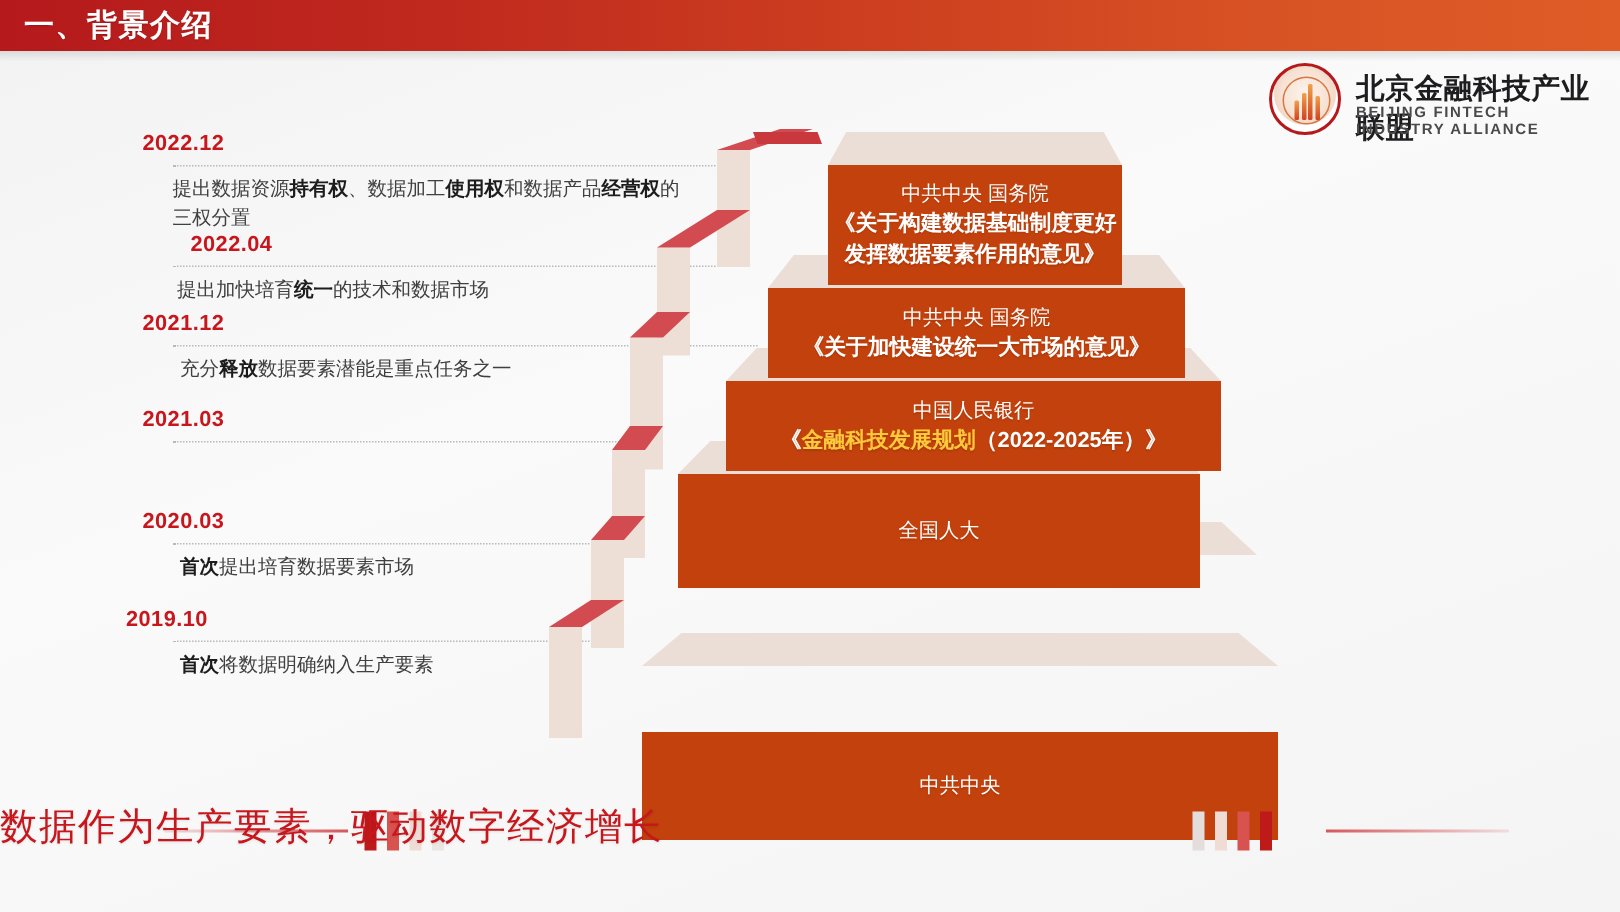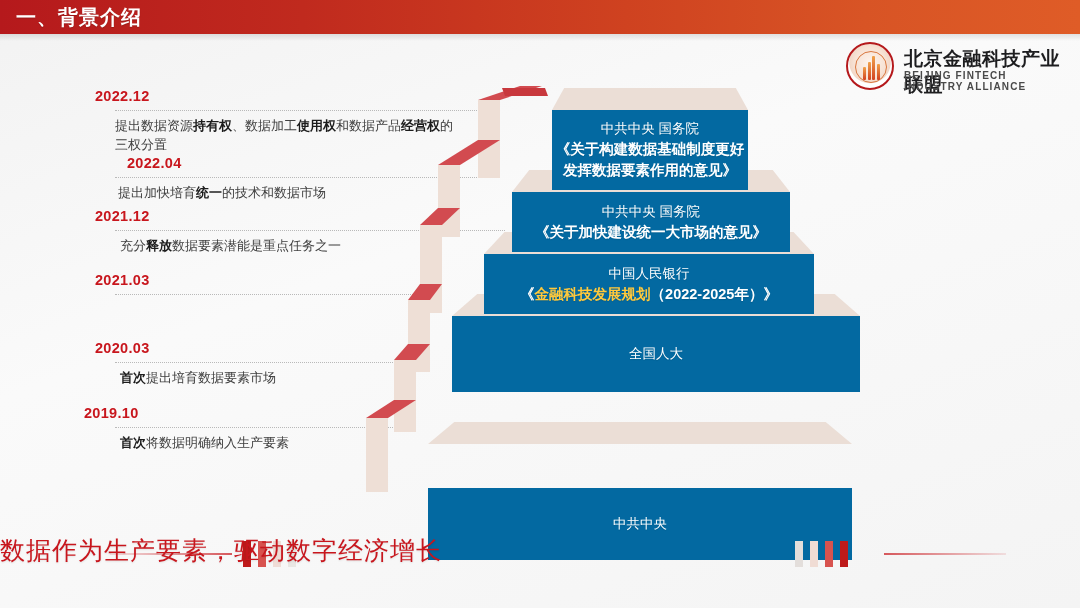--- a/index.html
+++ b/index.html
@@ -74,21 +74,21 @@
 
   
   .step { position:absolute; }
   .step-top {
     position:absolute; left:0; top:0; width:100%; height:22px;
     background:#EBDED6;
     clip-path:polygon(6.2% 0, 93.8% 0, 100% 100%, 0 100%);
   }
   .step-face {
     position:absolute; left:0; top:22px; width:100%;
-    background:#0369a1;
+    background:#c2410c;
     display:flex; flex-direction:column; align-items:center; justify-content:center;
     text-align:center;
   }
   .step-org {
     font-size:13.5px; color:#ffffff; font-weight:400; line-height:20px;
     text-shadow:0 1px 1px rgba(0,0,0,.10);
   }
   .step-doc {
     font-size:14.5px; color:#ffffff; font-weight:700; line-height:21px;
     text-shadow:0 1px 1px rgba(0,0,0,.10);
@@ -174,21 +174,21 @@
 <div id="steps-layer">
     <div class="step" style="left: 428px; top: 422px; width: 424px; height: 94px;">
       <div class="step-top"></div>
       <div class="step-face" style="height: 72px; margin-top: 44px;">
         <div class="step-org">中共中央</div>
       </div>
     </div>
     <div class="step" style="left: 456px; top: 348px; width: 382px; height: 84px;">
       <div class="step-top"></div>
     </div>
-    <div class="step" style="left: 452px; top: 294px; width: 408px; height: 98px;">
+    <div class="step" style="left: 452px; top: 294px; width: 348px; height: 98px;">
       <div class="step-top"></div>
       <div class="step-face" style="height: 76px;">
         <div class="step-org">全国人大</div>
       </div>
     </div>
     <div class="step" style="left: 484px; top: 232px; width: 330px; height: 82px;">
       <div class="step-top"></div>
       <div class="step-face" style="height: 60px;">
         <div class="step-org">中国人民银行</div>
         <div class="step-doc">《<span class="hl">金融科技发展规划</span>（2022-2025年）》</div>

